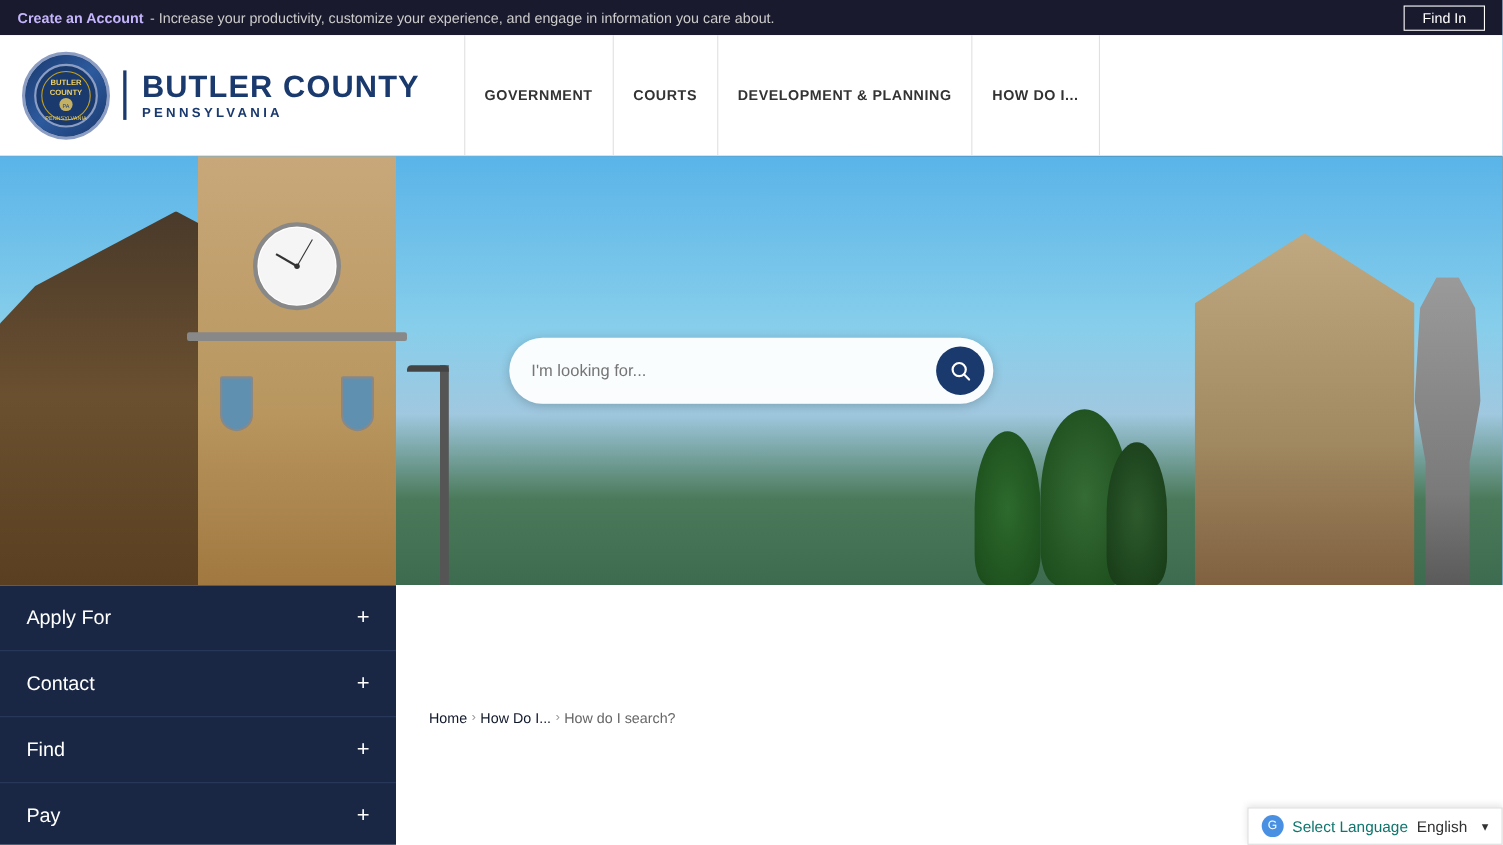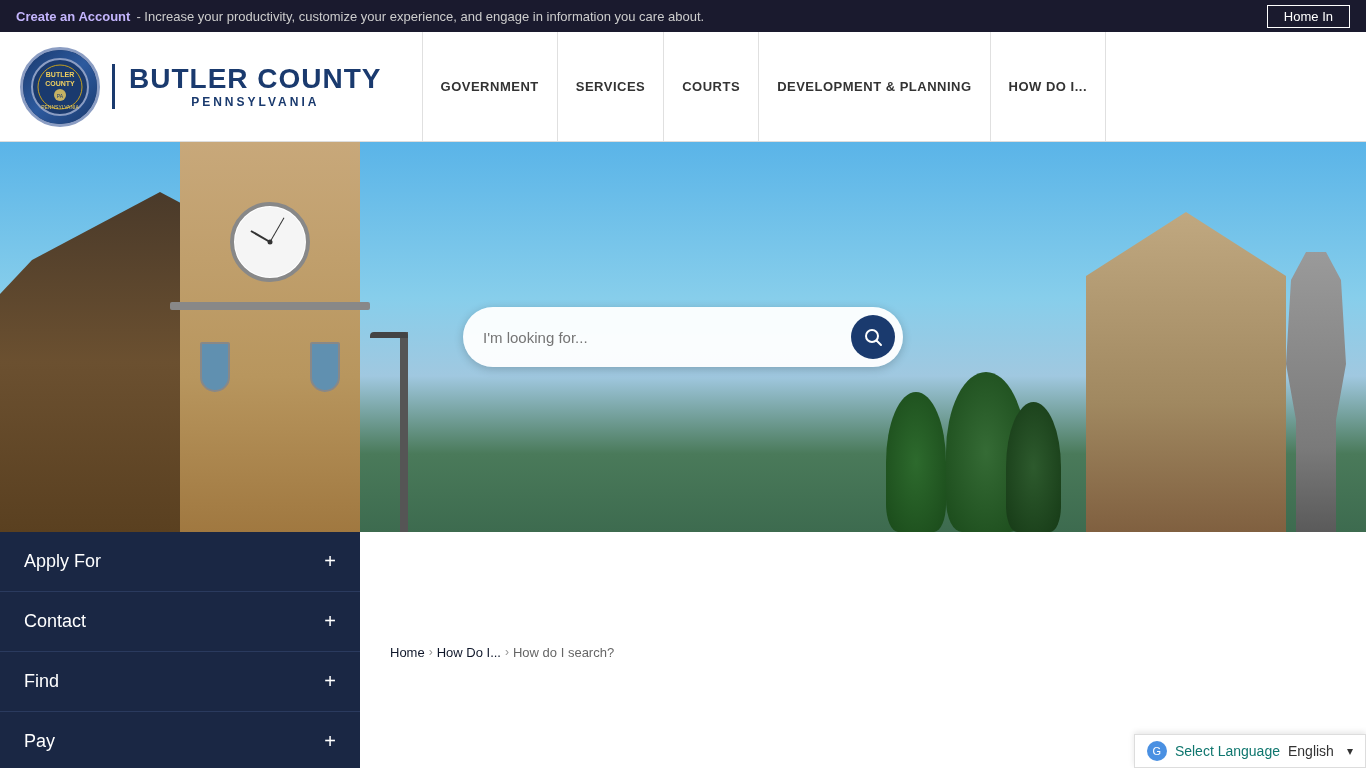--- a/index.html
+++ b/index.html
@@ -35,21 +35,20 @@
       align-items: center;
       padding: 0 20px;
       border-bottom: 1px solid #ddd;
     }
     .logo-section {
       display: flex;
       align-items: center;
       gap: 12px;
       text-decoration: none;
       margin-right: 40px;
-      text-align: center;
     }
     .logo-circle {
       width: 80px;
       height: 80px;
       border-radius: 50%;
       background: #1a3a6e;
       border: 3px solid #8b9dc3;
       display: flex;
       align-items: center;
       justify-content: center;
@@ -240,21 +239,21 @@
     .language-chevron { color: #333; font-size: 12px; }
   </style>
 </head>
 <body>
 
 <div class="top-bar">
   <div class="top-bar-left">
     <a href="#">Create an Account</a>
     <span> - Increase your productivity, customize your experience, and engage in information you care about.</span>
   </div>
-  <button class="sign-in-btn">Home In</button>
+  <button class="sign-in-btn">Find In</button>
 </div>
 
 <header class="header">
   <a class="logo-section" href="#">
     <div class="logo-circle">
       <div class="logo-circle-inner">
         <svg width="60" height="60" viewBox="0 0 60 60">
           <circle cx="30" cy="30" r="28" fill="#1a3a6e" stroke="#8b9dc3" stroke-width="2"></circle>
           <circle cx="30" cy="30" r="22" fill="none" stroke="#c4a020" stroke-width="1"></circle>
           <text x="30" y="20" text-anchor="middle" font-size="7" fill="#f0d060" font-weight="bold">BUTLER</text>
@@ -269,23 +268,20 @@
       <h1>BUTLER COUNTY</h1>
       <p>PENNSYLVANIA</p>
     </div>
   </a>
   <nav>
     <ul>
       <li>
         <a href="#">GOVERNMENT</a>
       </li>
       <li>
-        <a href="#">SERVICES</a>
-      </li>
-      <li>
         <a href="#">COURTS</a>
       </li>
       <li>
         <a href="#">DEVELOPMENT &amp; PLANNING</a>
       </li>
       <li>
         <a href="#">HOW DO I...</a>
       </li>
     </ul>
   </nav>

